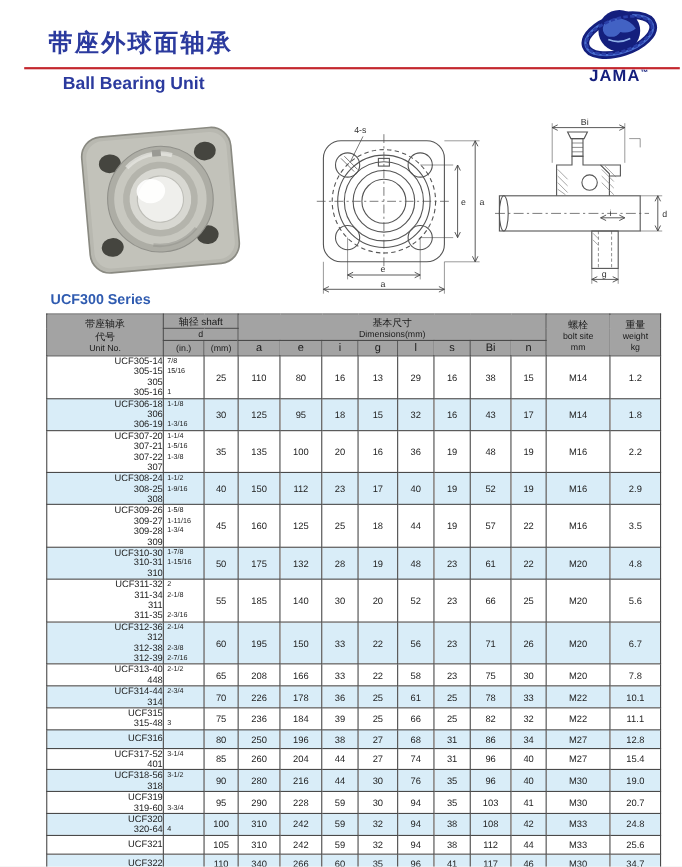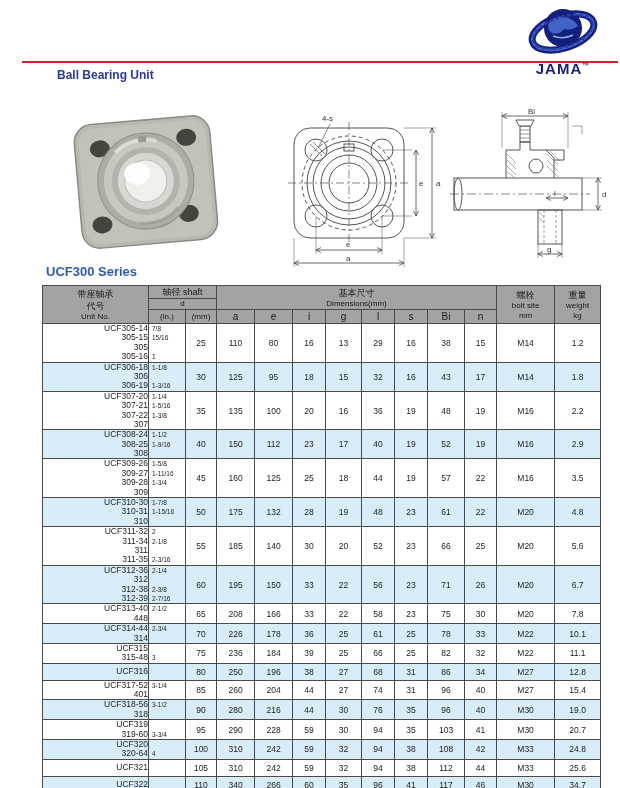--- a/index.html
+++ b/index.html
@@ -8,21 +8,21 @@
     background:#ffffff; overflow:hidden;
     font-family:"Liberation Sans", sans-serif; color:#222;
   }
   
   .title-zh {
     position:absolute; left:44px; top:24px;
     font-family:"Liberation Serif", serif; font-weight:bold;
     font-size:22px; letter-spacing:2px; color:#2b3a9e;
   }
   .red-line {position:absolute; left:22px; top:61px; width:596px; height:2px; background:#c4272e;}
-  .title-en {position:absolute; left:57px; top:68px; font-size:12px; font-weight:bold; color:#2b3a9e;text-align:center;}
+  .title-en {position:absolute; left:57px; top:68px; font-size:16px; font-weight:bold; color:#2b3a9e;text-align:center;}
   .logo {position:absolute; right:14px; top:2px; width:86px; text-align:center;}
   .brand-line {margin-top:-4px; font-size:15px; font-weight:bold; color:#141f7d; letter-spacing:1px;}
   .brand-line sup {font-size:7px;}
   
   .photo {position:absolute; left:56px; top:112px;}
   .front-view {position:absolute; left:286px; top:112px;}
   .section-view {position:absolute; left:450px; top:106px;}
   svg text {font-family:"Liberation Sans", sans-serif;}
   
   .series {position:absolute; left:46px; top:264px; font-size:13px; font-weight:600; color:#2f5bb0;}
@@ -44,20 +44,21 @@
   .in-cell {padding-left:3px !important; text-align:left;}
   .in-line {font-size:6.5px;}
   .num-cell {text-align:center; font-size:8.5px;}
   tr.single td {padding-top:3px !important; padding-bottom:3px !important;}
 </style>
 </head>
 <body>
 
 <div class="page">
 
+  <div class="title-zh">带座外球面轴承</div>
   <div class="red-line"></div>
   <div class="title-en">Ball Bearing Unit</div>
 
   <div class="logo">
     <svg width="72" height="58" viewBox="0 0 72 58">
       <ellipse cx="36" cy="30" rx="32" ry="16" fill="none" stroke="#141f7d" stroke-width="7" transform="rotate(-18 36 30)"></ellipse>
       <ellipse cx="36" cy="30" rx="32" ry="16" fill="none" stroke="#4a6fd0" stroke-width="2" transform="rotate(-18 36 30)"></ellipse>
       <circle cx="36" cy="26" r="19" fill="#141f7d"></circle>
       <path d="M22 20 q8 -7 16 -5 q9 2 13 9 q-6 5 -14 3 q-4 6 -12 4 q-6 -4 -3 -11z" fill="#4a6fd0" opacity="0.85"></path>
       <path d="M26 34 q10 4 20 -1" stroke="#8fb0e8" stroke-width="1.5" fill="none"></path>

